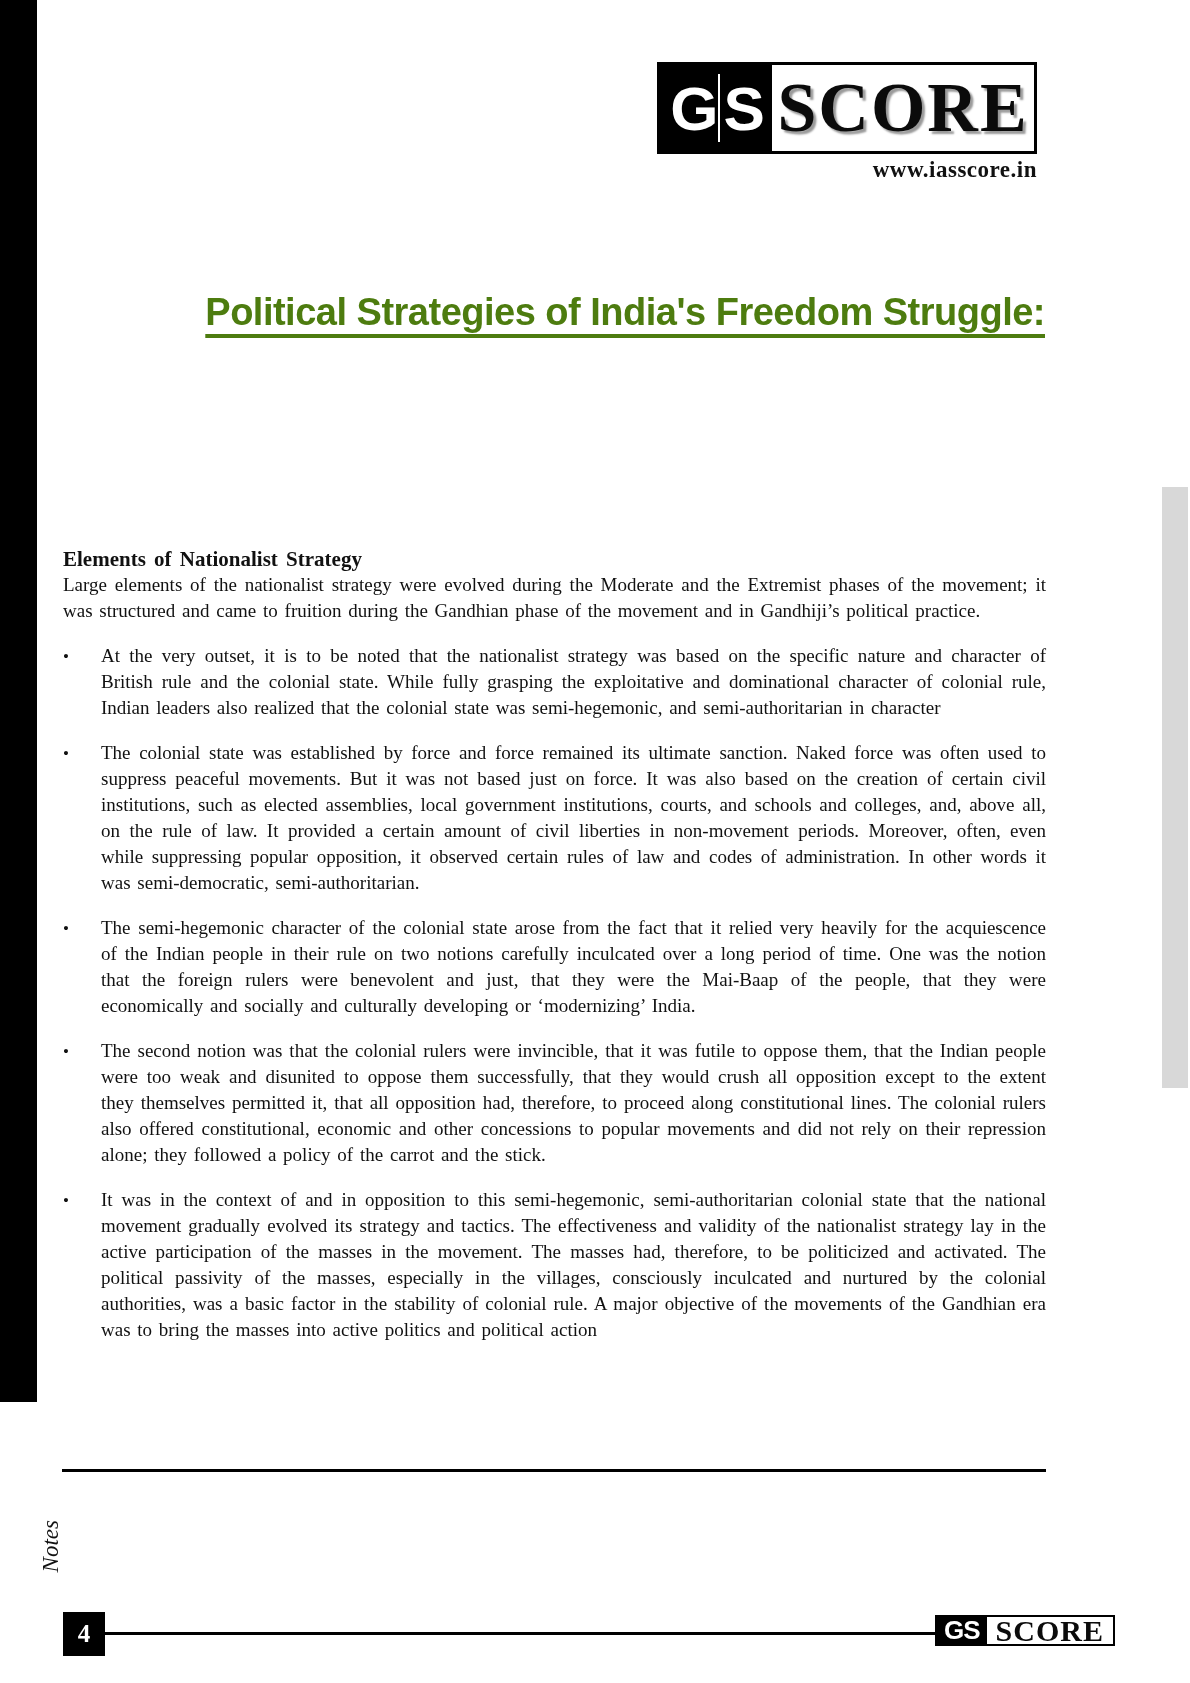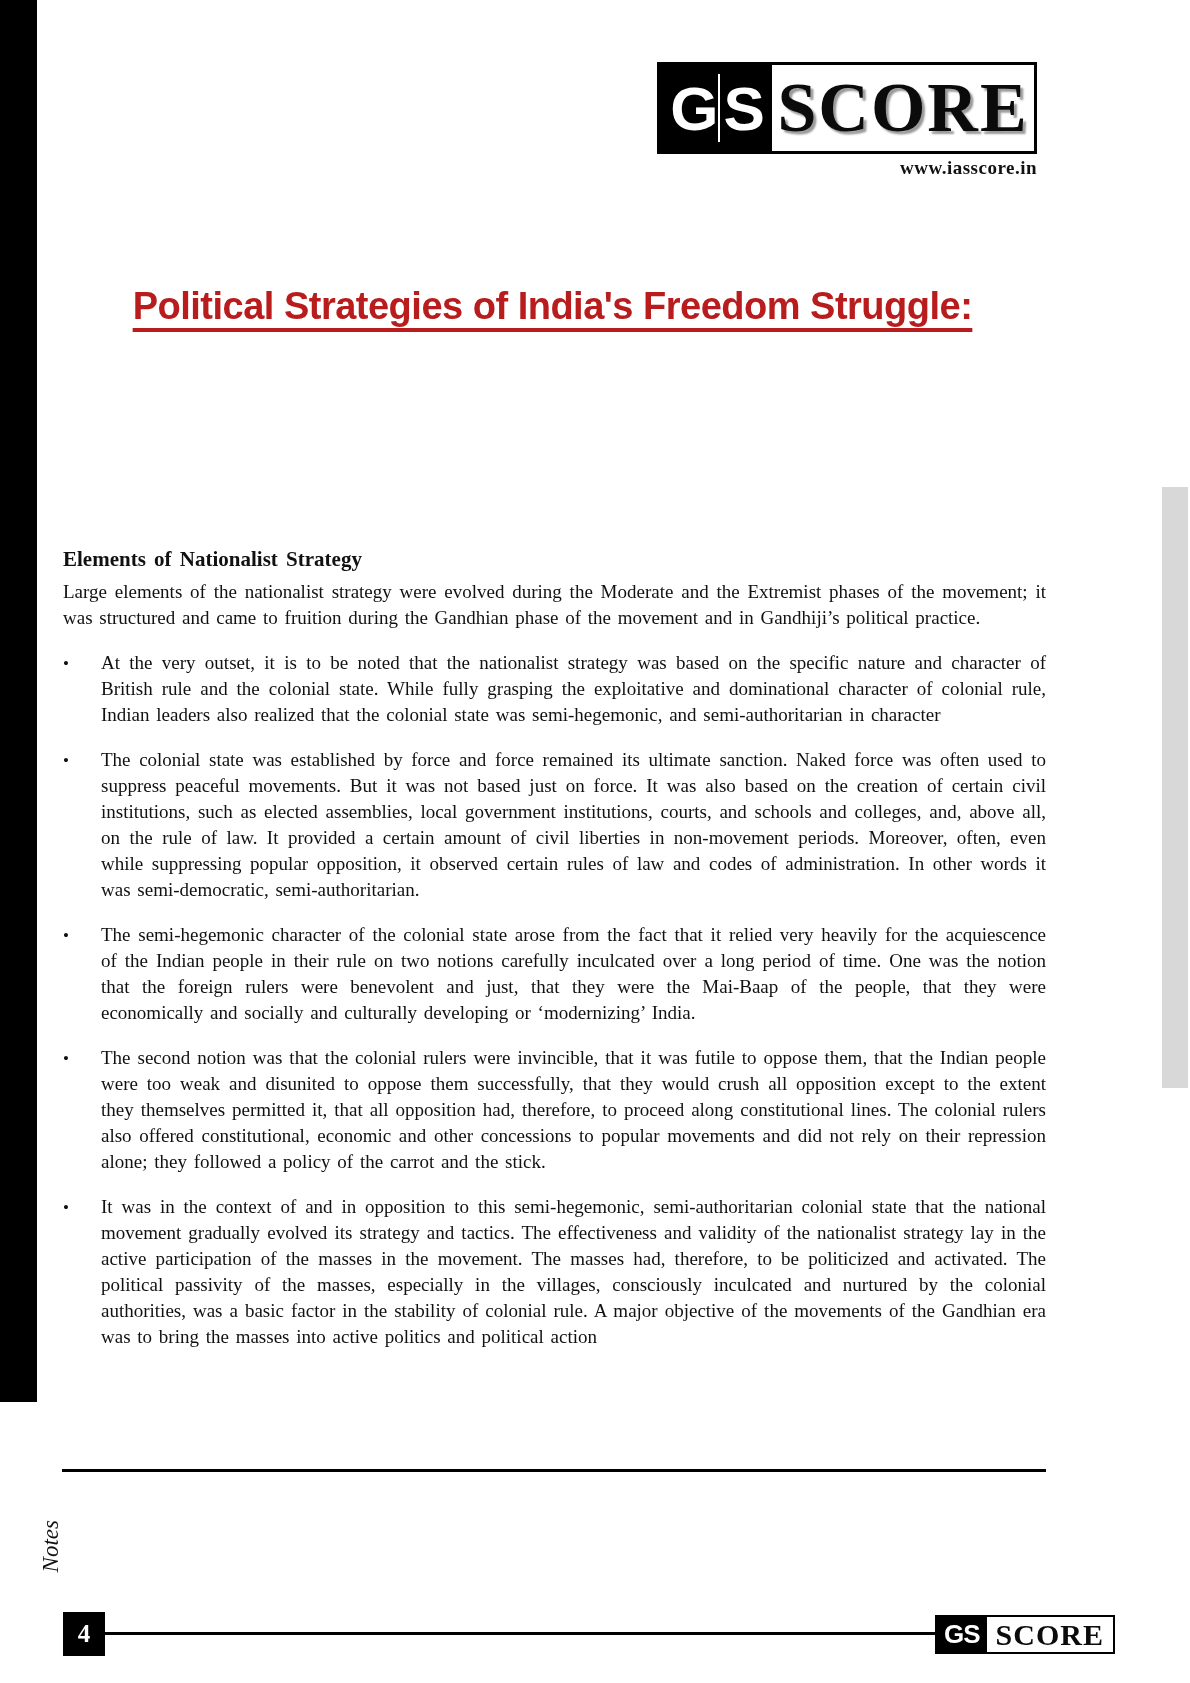--- a/index.html
+++ b/index.html
@@ -40,53 +40,53 @@
   .logo-score {
     flex:1; display:flex; align-items:center; justify-content:center;
     font-family:"Liberation Serif", serif;
     font-weight:bold; font-size:70px; letter-spacing:2px;
     color:#0b0b0b;
     text-shadow:3px 3px 2px #9a9a9a;
   }
   .website {
     position:absolute; left:657px; top:157px;
     width:380px; text-align:right;
-    font-weight:bold; font-size:19px;
+    font-weight:bold; font-size:23px;
     font-family:"Liberation Serif", serif;
     letter-spacing:0.5px;
   }
   
   .doc-title {
-    position:absolute; left:60px; top:270px;
-    width:985px; text-align:center;
+    position:absolute; left:60px; top:276px;
+    width:985px; text-align:right;
     font-family:"Liberation Sans", sans-serif;
     font-weight:bold; font-size:38px;
     letter-spacing:-0.5px;
     line-height:73px;
-    color:#b91c1c;
+    color:#4d7c0f;
   }
   .doc-title .t-line { display:block; }
   .doc-title .t-line span {
     text-decoration:underline;
     text-decoration-thickness:4px;
     text-underline-offset:9px;
   }
   
   .content {
     position:absolute; left:63px; top:546px;
     width:983px;
     font-size:19px; line-height:26px;
     text-align:justify;
   }
   .section-heading {
     font-size:21px; font-weight:bold;
     text-align:left;
     word-spacing:3px;
   }
-  .intro { margin-bottom:19px; word-spacing:2px;margin-top:7px; }
+  .intro { margin-bottom:19px; word-spacing:2px; }
   .bullet-item { display:flex; margin-bottom:19px; }
   .bullet-marker { width:38px; flex:none; font-size:17px; padding-top:1px; }
   .bullet-text { flex:1; text-align:justify; word-spacing:2px; }
   .content-rule {
     position:absolute; left:62px; top:1469px;
     width:984px; height:3px; background:#000;
   }
   
   .scan-strip {
     position:absolute; left:1162px; top:487px;
@@ -108,21 +108,21 @@
     color:#fff; display:flex; align-items:center; justify-content:center;
     font-size:25px; font-weight:bold;
     font-family:"Liberation Serif", serif;
   }
   .footer-line {
     position:absolute; left:105px; top:1632px;
     width:830px; height:3px; background:#000;
   }
   .footer-logo {
     position:absolute; left:935px; top:1615px;
-    height:39px; display:flex;
+    height:31px; display:flex;
     border:2px solid #000; background:#fff;
   }
   .f-gs {
     background:#000; color:#fff;
     display:flex; align-items:center; justify-content:center;
     font-family:"Liberation Sans", sans-serif;
     font-weight:bold; font-size:26px; letter-spacing:-1px;
     padding:0 7px;
   }
   .f-score {

